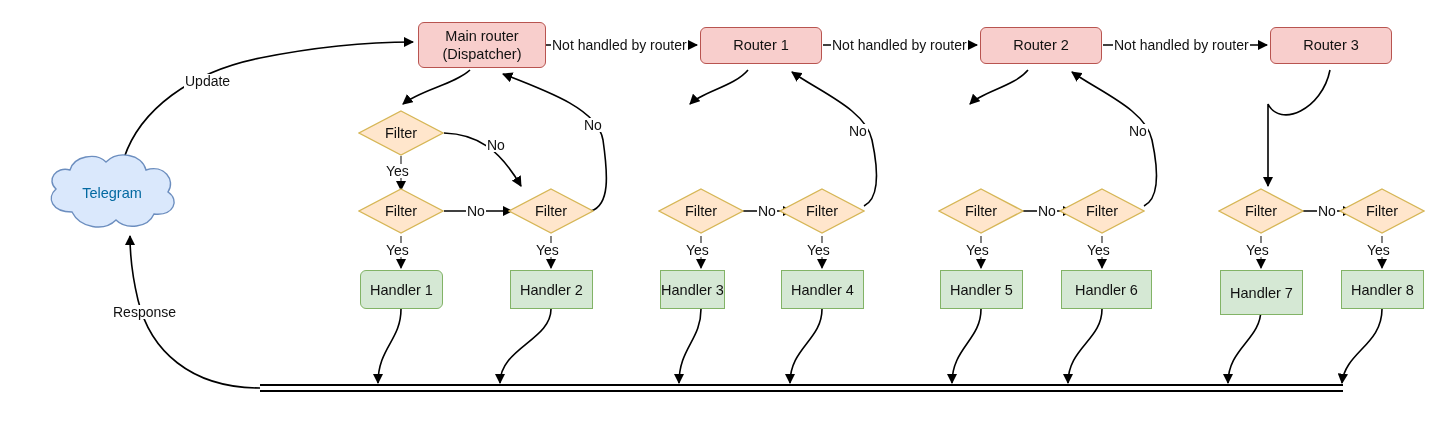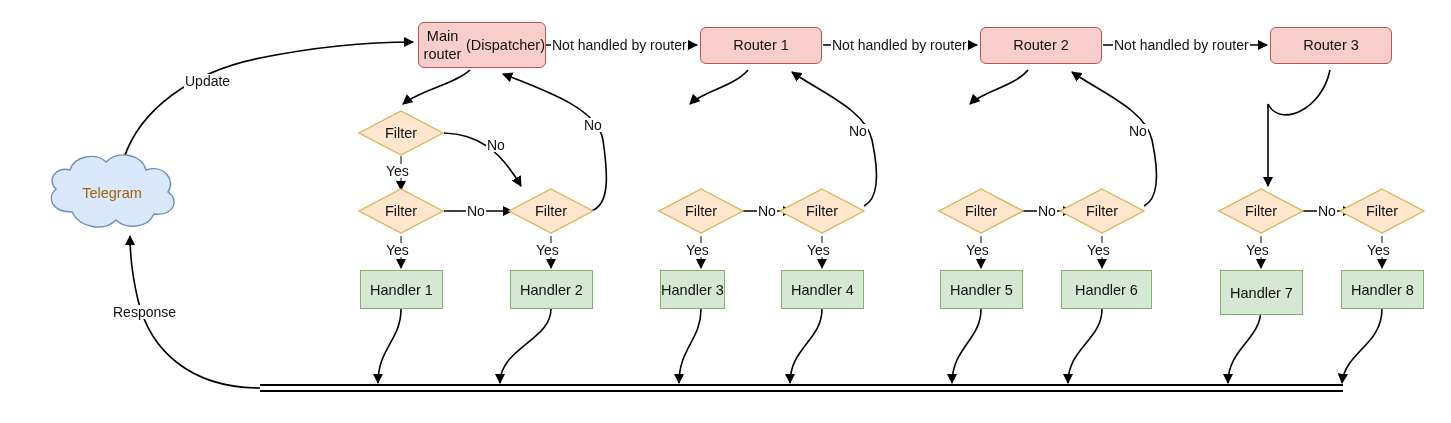--- a/index.html
+++ b/index.html
@@ -6,21 +6,21 @@
   body{font-family:"Liberation Sans", sans-serif;}
   #canvas{position:relative;width:1451px;height:423px;background:#ffffff;overflow:hidden;}
   #edges{position:absolute;left:0;top:0;width:1451px;height:423px;}
   .node{position:absolute;box-sizing:border-box;display:flex;align-items:center;justify-content:center;text-align:center;}
   .router{background:#f8cecc;border:1px solid #b85450;border-radius:6px;font-size:14.5px;color:#111111;line-height:1.25;}
   .handler{background:#d5e8d4;border:1px solid #82b366;font-size:14.5px;color:#111111;}
   .filter{font-size:14.5px;color:#111111;}
   .filter .dia{position:absolute;left:0;top:0;width:100%;height:100%;}
   .filter .lbl{position:relative;z-index:2;}
   .cloudwrap{position:absolute;}
-  .cloudwrap .lbl{position:absolute;left:0;top:0;width:100%;height:100%;display:flex;align-items:center;justify-content:center;font-size:14.5px;color:#a16207;z-index:2;}
+  .cloudwrap .lbl{position:absolute;left:0;top:0;width:100%;height:100%;display:flex;align-items:center;justify-content:center;font-size:14.5px;color:#0369a1;z-index:2;}
   .edgelabel{position:absolute;font-size:14px;color:#111111;white-space:nowrap;background:#ffffff;padding:0 1px;line-height:1;}
 </style>
 </head>
 <body>
 
 <div id="canvas">
 
   <svg id="edges" viewBox="0 0 1451 423">
     <defs>
       <marker id="arr" viewBox="0 0 10 10" refX="9" refY="5" markerWidth="6.5" markerHeight="6.5" orient="auto-start-reverse">
@@ -90,21 +90,21 @@
     </g>
   </svg>
 
   <div class="cloudwrap" style="left:42px;top:150px;width:140px;height:86px;">
     <svg width="140" height="86" viewBox="0 0 140 86">
       <path d="M30 62 C10 62 4 48 14 39 C4 30 14 16 28 20 C32 6 54 2 64 12 C76 0 100 4 104 20 C122 14 134 30 126 42 C138 50 132 66 112 64 C106 78 84 80 74 70 C62 82 38 78 30 62 Z" fill="#dae8fc" stroke="#6c8ebf" stroke-width="1.4"></path>
     </svg>
     <div class="lbl">Telegram</div>
   </div>
 
-  <div class="node router" style="left:418px;top:22px;width:128px;height:46px;flex-direction:row;">
+  <div class="node router" style="left:418px;top:22px;width:128px;height:46px;flex-direction:column;">
     <span>Main router</span>
     <span>(Dispatcher)</span>
   </div>
   <div class="node router" style="left:700px;top:27px;width:122px;height:37px;text-align:center;">
     <span>Router 1</span>
   </div>
   <div class="node router" style="left:980px;top:27px;width:122px;height:37px;">
     <span>Router 2</span>
   </div>
   <div class="node router" style="left:1270px;top:27px;width:122px;height:37px;">
@@ -159,21 +159,21 @@
       </svg>
     <span class="lbl">Filter</span>
   </div>
   <div class="node filter" style="left:1339px;top:188px;width:86px;height:46px;">
     <svg class="dia" viewBox="0 0 86 46" preserveAspectRatio="none">
         <polygon points="43,1 85,23 43,45 1,23" fill="#ffe6cc" stroke="#d6b656" stroke-width="1.4"></polygon>
       </svg>
     <span class="lbl">Filter</span>
   </div>
 
-  <div class="node handler" style="left:360px;top:270px;width:83px;height:39px;">
+  <div class="node handler" style="left:360px;top:270px;width:83px;height:39px;border-radius:6px;">
     <span>Handler 1</span>
   </div>
   <div class="node handler" style="left:510px;top:270px;width:83px;height:39px;">
     <span>Handler 2</span>
   </div>
   <div class="node handler" style="left:660px;top:270px;width:65px;height:39px;">
     <span>Handler 3</span>
   </div>
   <div class="node handler" style="left:781px;top:270px;width:83px;height:39px;">
     <span>Handler 4</span>

